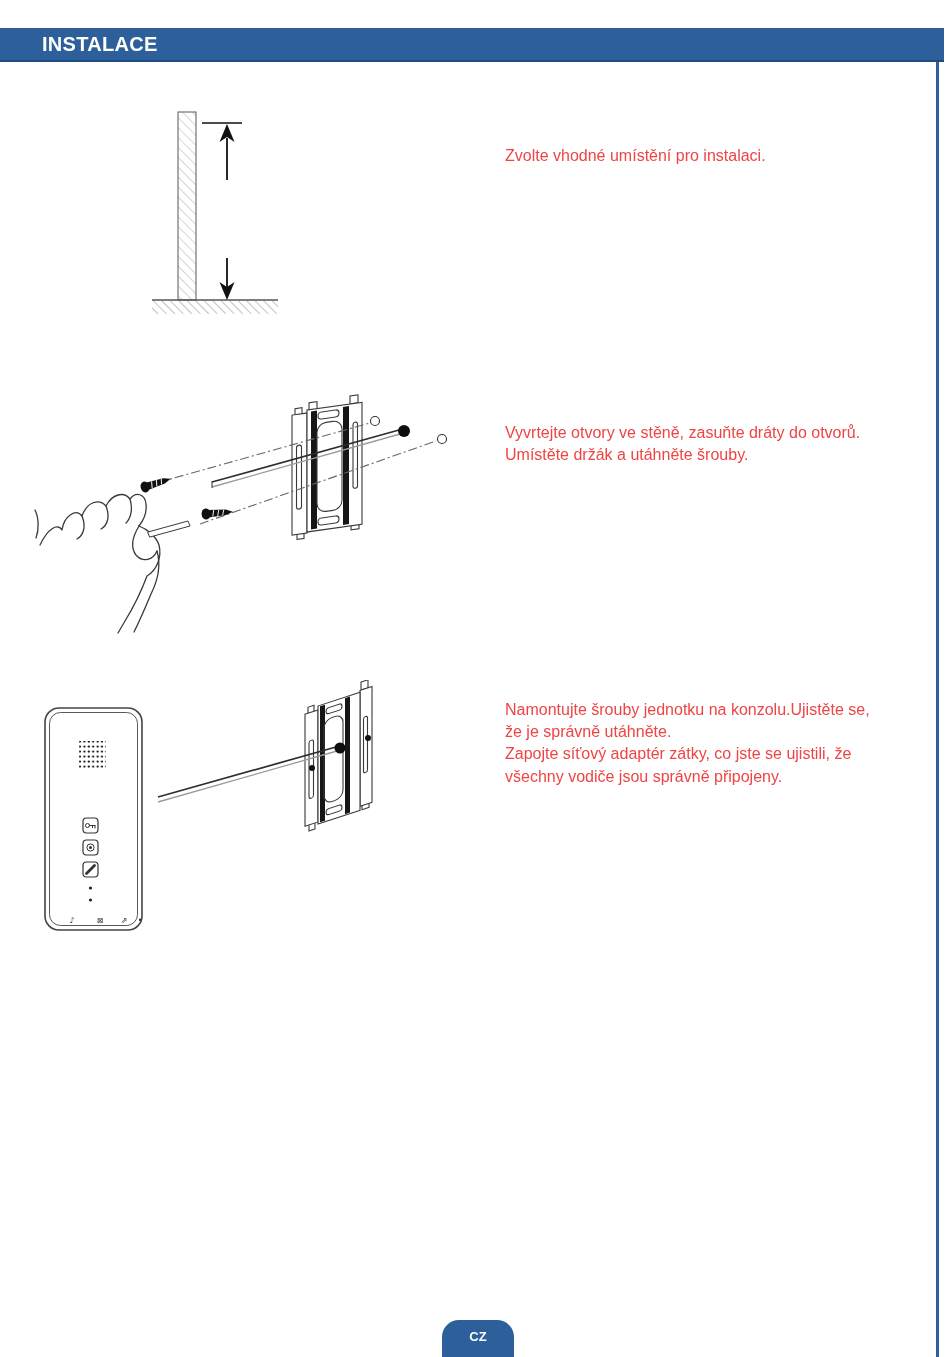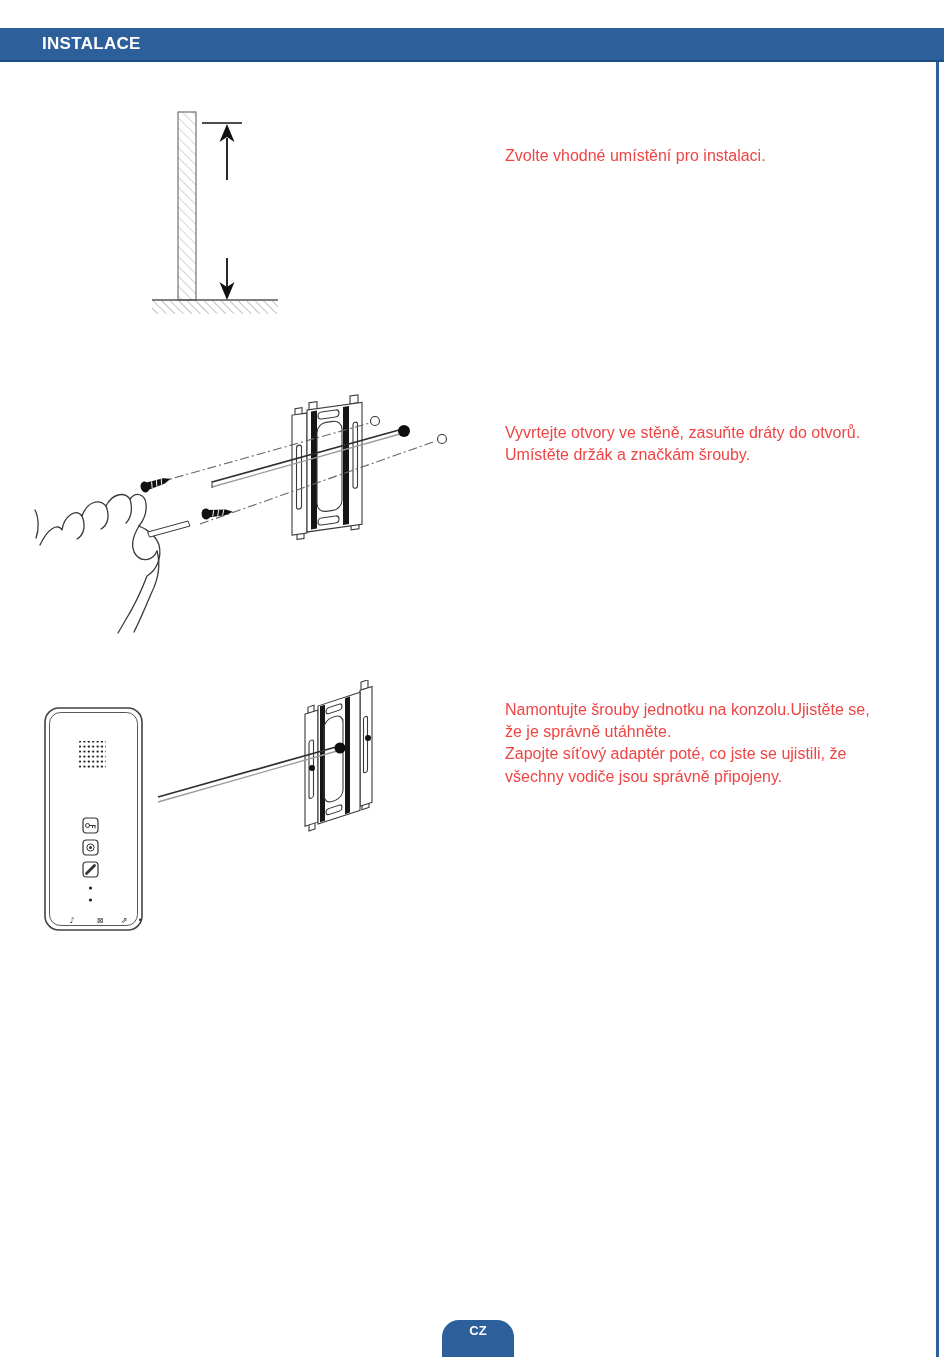--- a/index.html
+++ b/index.html
@@ -6,21 +6,21 @@
   .page {
     position:relative; width:950px; height:1357px; background:#ffffff;
     font-family:"Liberation Sans", sans-serif; overflow:hidden;
   }
   .header-bar {
     position:absolute; left:0; top:28px; width:944px; height:34px;
     background:#2d5f9a; border-bottom:2px solid #1f4c80; box-sizing:border-box;
     display:flex; align-items:center;
   }
   .header-title {
-    color:#ffffff; font-size:17px; font-weight:700; letter-spacing:0.3px;
+    color:#ffffff; font-size:20px; font-weight:700; letter-spacing:0.3px;
     margin-left:42px;
   }
   .right-border {
     position:absolute; left:936px; top:62px; width:3px; height:1295px;
     background:#2e619c;
   }
   .step-text {
     position:absolute; left:505px; color:#ef4444; font-size:16px;
     line-height:22.2px; font-weight:400;
   }
@@ -29,21 +29,21 @@
   #text-step2 { top:422px; }
   #text-step3 { top:699px; }
   .diagram { position:absolute; }
   #diagram-wall    { left:130px; top:100px; }
   #diagram-bracket { left:30px;  top:380px; }
   #diagram-unit    { left:30px;  top:680px; }
   .lang-badge {
     position:absolute; left:442px; top:1320px; width:72px; height:37px;
     background:#2d5f9a; border-radius:17px 17px 0 0; box-sizing:border-box;
     color:#ffffff; font-size:13px; font-weight:700; text-align:center;
-    padding-top:3px;
+    padding-top:9px;
   }
   svg text.mini-icon {
     font-family:"DejaVu Sans", sans-serif; font-size:8px; fill:#333;
     text-anchor:middle;
   }
 </style>
 </head>
 <body>
 
 <div class="page">
@@ -130,21 +130,21 @@
       <path d="M52,136 C56,146 54,155 47,159"></path>
       <path d="M76,126 C80,136 78,145 71,149"></path>
       <path d="M100,119 C103,129 101,138 96,143"></path>
       <path d="M127,171 C131,185 128,200 121,214 C116,226 110,240 104,252"></path>
       <polygon points="118,152 158,141 160,146 120,157" fill="#ffffff" stroke-width="1"></polygon>
     </g>
   </svg>
 
   <div id="text-step2" class="step-text">
     <div>Vyvrtejte otvory ve stěně, zasuňte dráty do otvorů.</div>
-    <div>Umístěte držák a značkám šrouby.</div>
+    <div>Umístěte držák a utáhněte šrouby.</div>
   </div>
 
   <svg id="diagram-unit" class="diagram" width="460" height="290" viewBox="0 0 460 290">
     <defs>
       <pattern id="grilleDots" width="4.4" height="5" patternUnits="userSpaceOnUse">
         <circle cx="1.6" cy="1.6" r="1.15" fill="#1a1a1a"></circle>
       </pattern>
     </defs>
 
     <g fill="#ffffff" stroke="#444">
@@ -201,19 +201,19 @@
     <circle cx="338" cy="58" r="3" fill="#111"></circle>
 
     <line x1="128" y1="117" x2="306" y2="67" stroke="#2e2e2e" stroke-width="1.7"></line>
     <line x1="128" y1="122" x2="307" y2="71" stroke="#9a9a9a" stroke-width="1.3"></line>
     <circle cx="310" cy="68" r="5.5" fill="#0e0e0e"></circle>
   </svg>
 
   <div id="text-step3" class="step-text">
     <div>Namontujte šrouby jednotku na konzolu.Ujistěte se,</div>
     <div>že je správně utáhněte.</div>
-    <div>Zapojte síťový adaptér poté, co jste se ujistili, že</div>
+    <div>Zapojte síťový adaptér zátky, co jste se ujistili, že</div>
     <div>všechny vodiče jsou správně připojeny.</div>
   </div>
 
   <div class="lang-badge">CZ</div>
 
 </div>
 
 </body></html>

